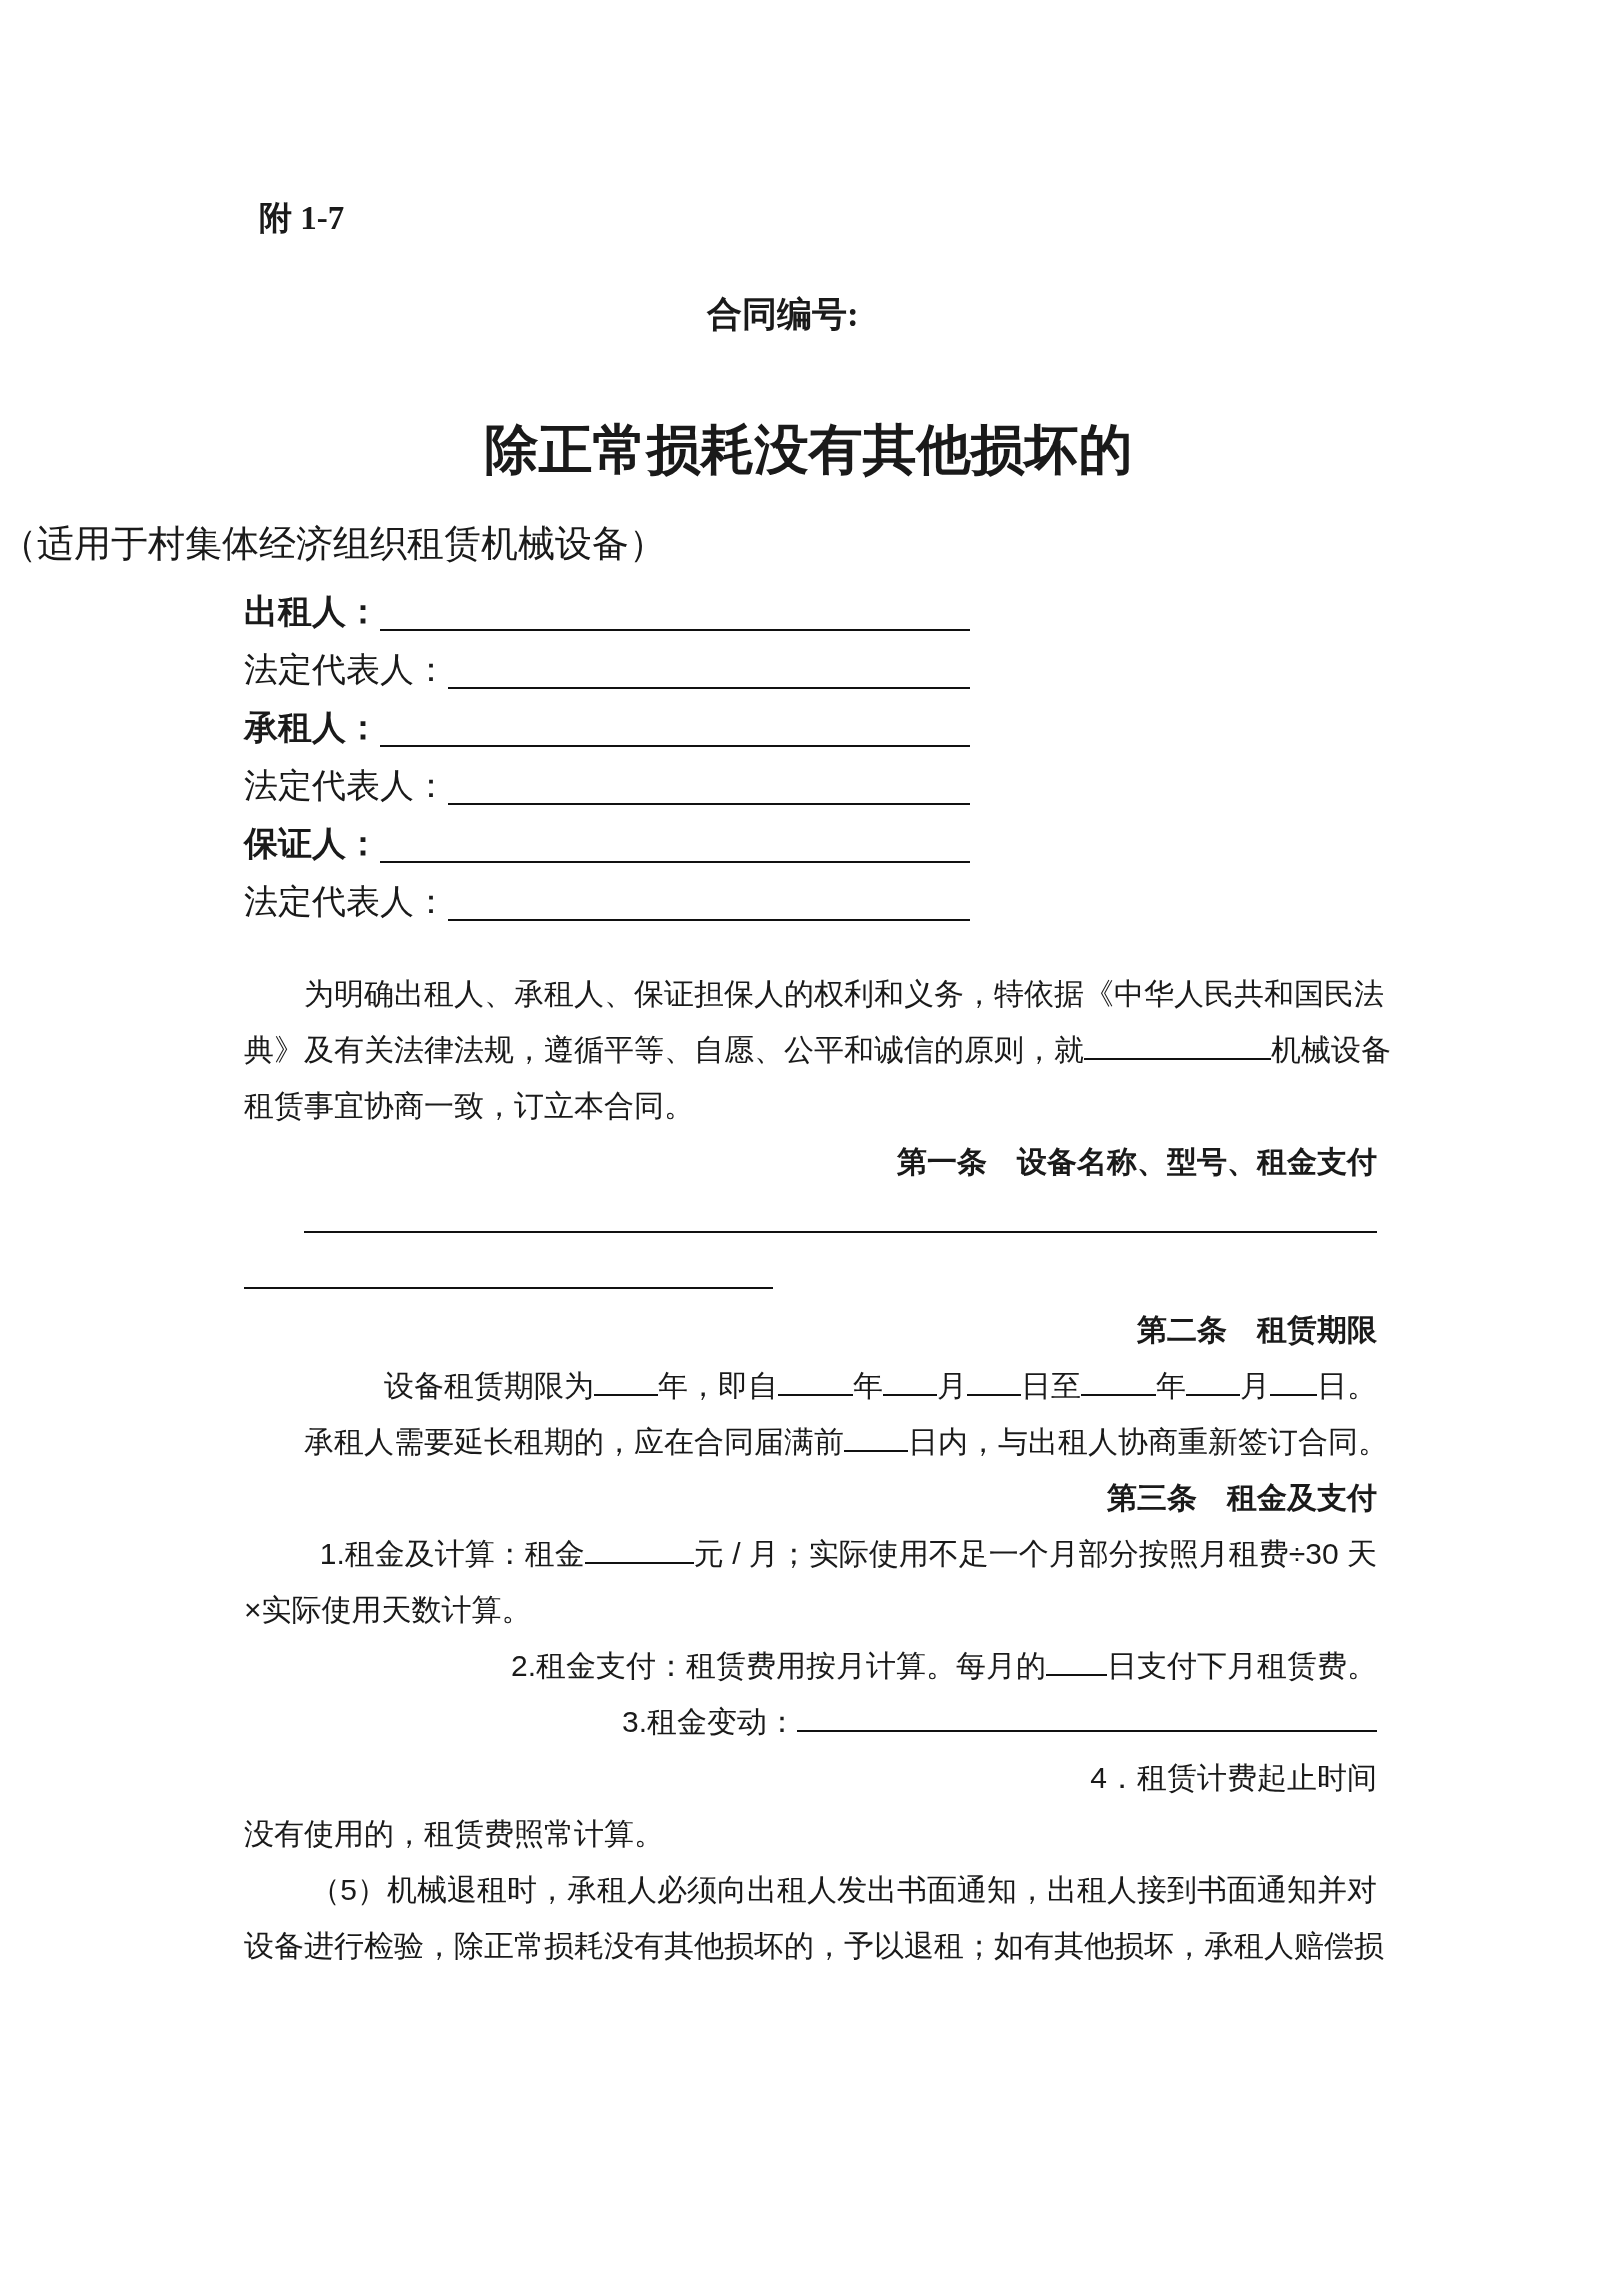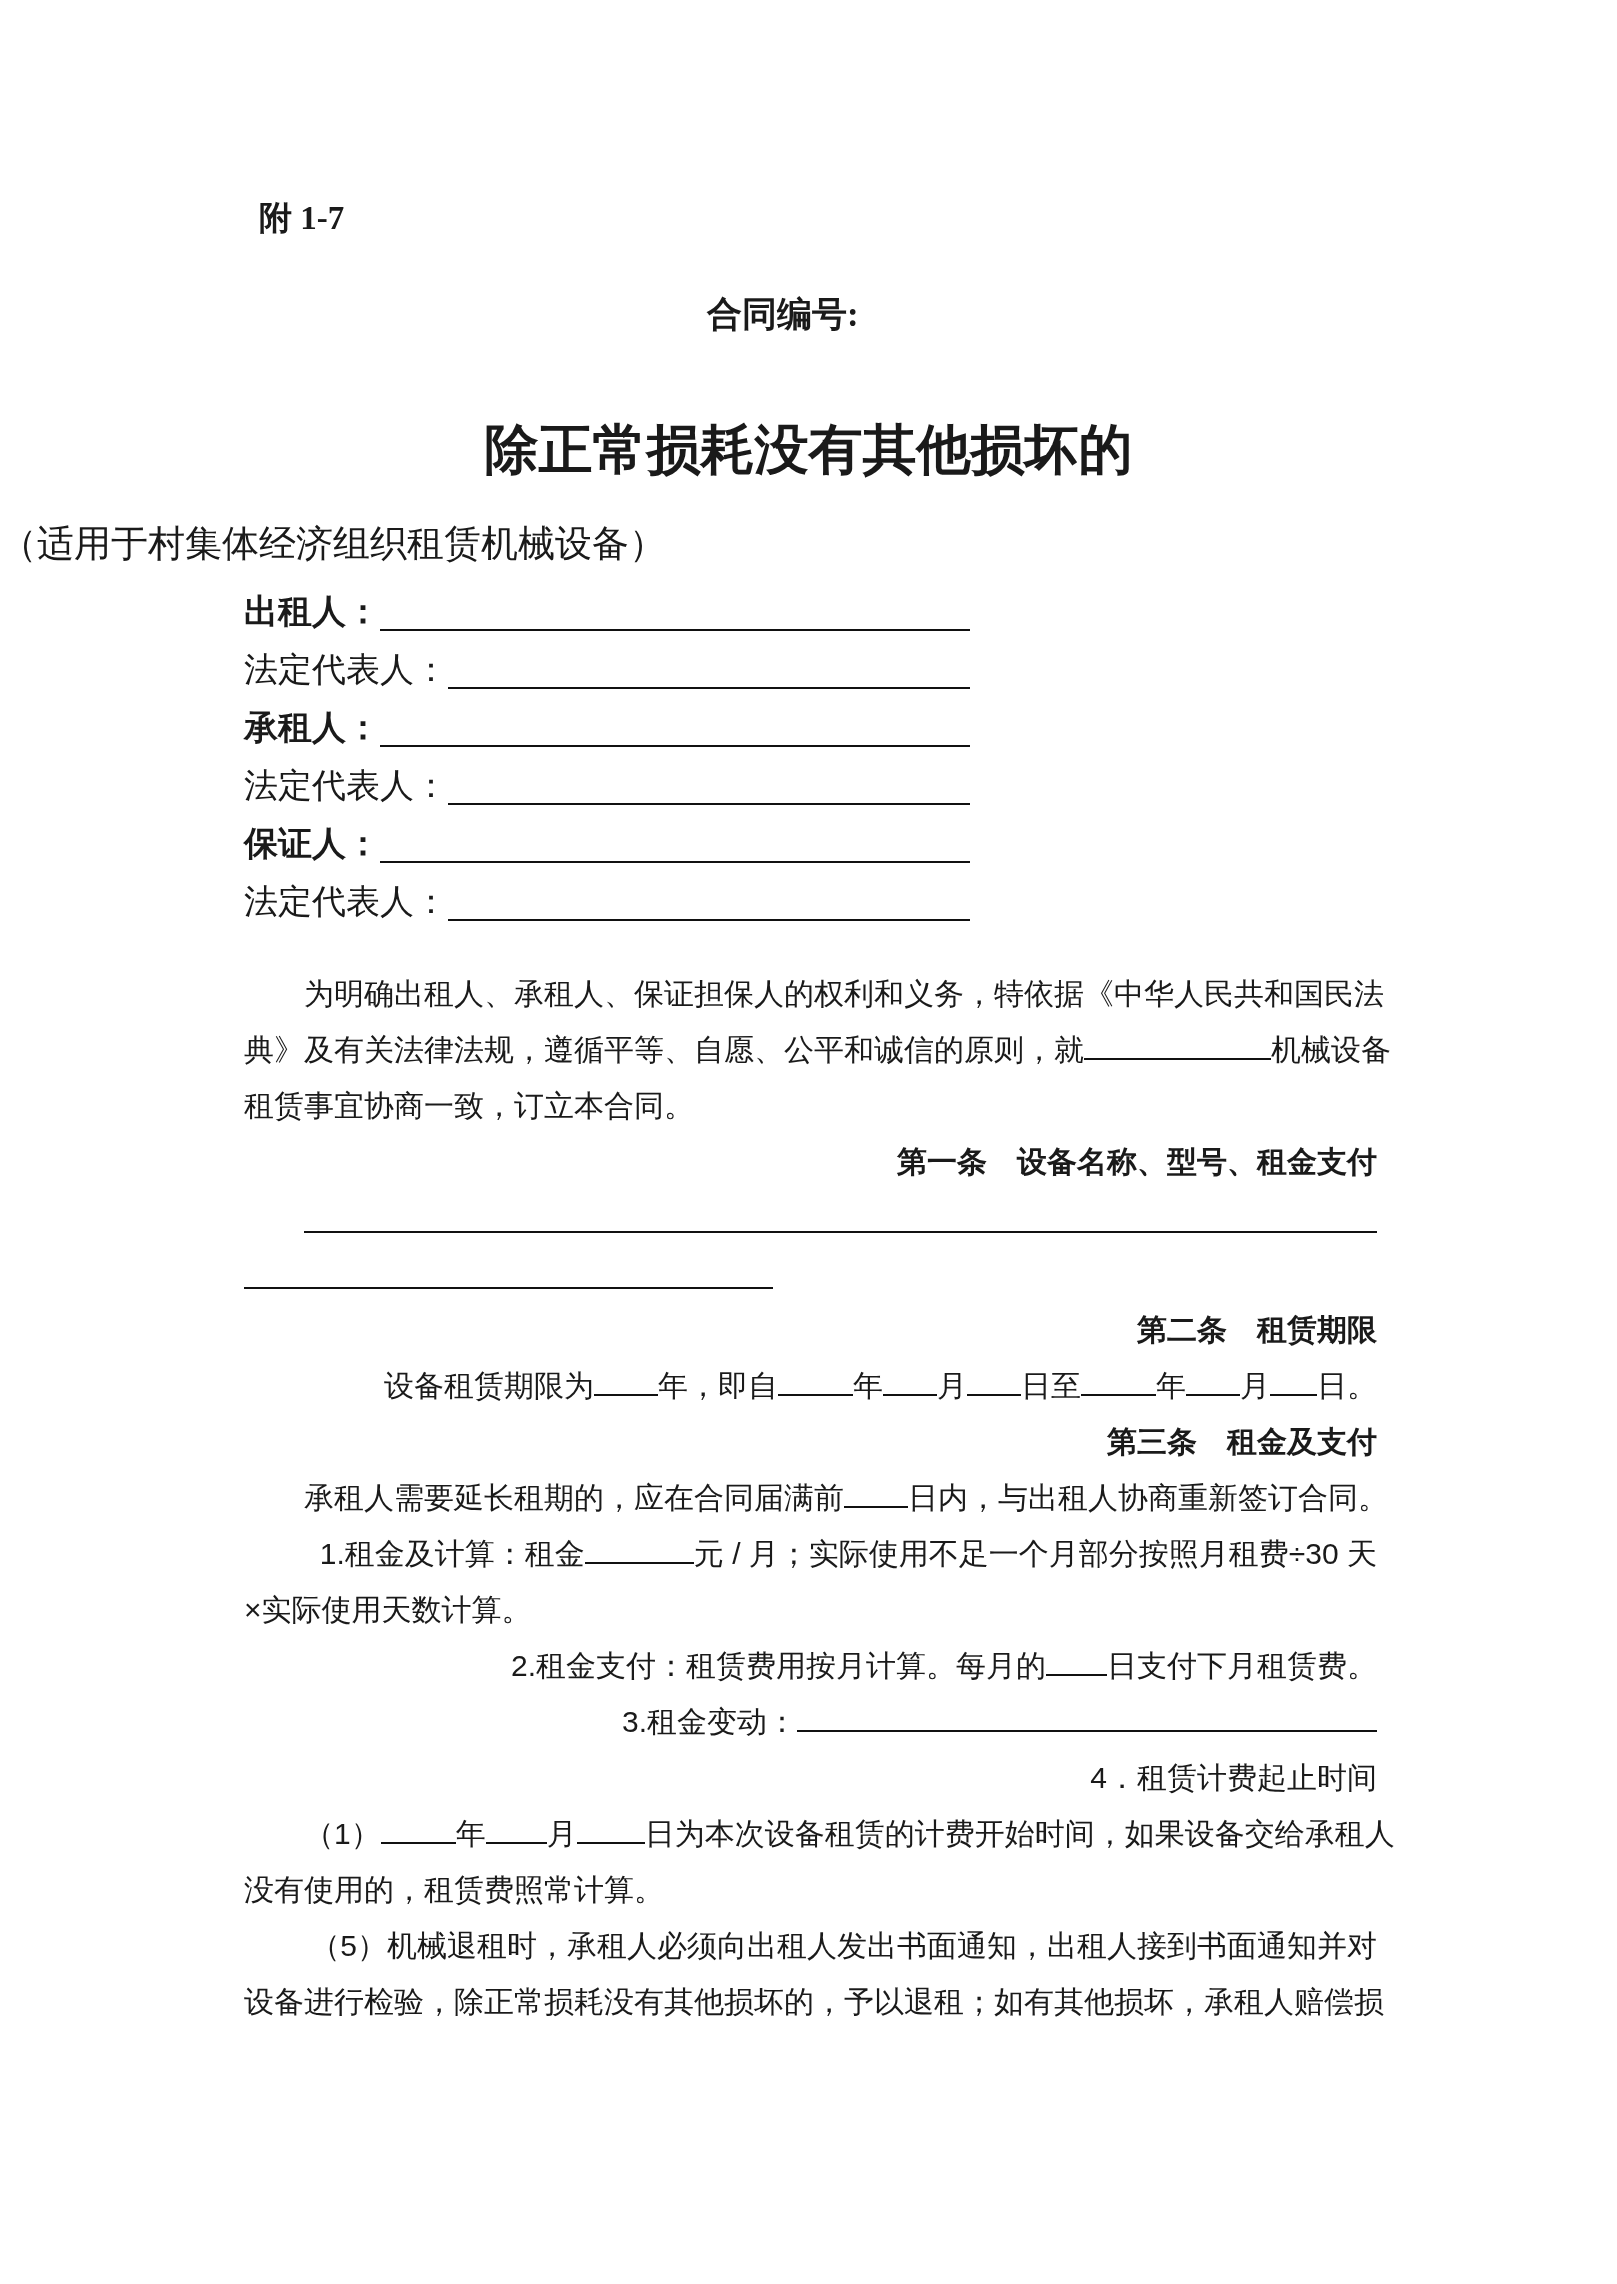--- a/index.html
+++ b/index.html
@@ -113,26 +113,25 @@
       <div class="row"><span>租赁事宜协商一致，订立本合同。</span></div>
       <div class="row indent bold"><span>第一条　设备名称、型号、租金支付</span></div>
       <div class="row">
         <div class="rule" style="margin-left: 60px; width: 1073px;"></div>
       </div>
       <div class="row">
         <div class="rule" style="margin-left: 0px; width: 529px;"></div>
       </div>
       <div class="row indent bold"><span>第二条　租赁期限</span></div>
       <div class="row indent"><span>设备租赁期限为</span><span class="blank" style="width: 64px;"></span><span>年，即自</span><span class="blank" style="width: 75px;"></span><span>年</span><span class="blank" style="width: 54px;"></span><span>月</span><span class="blank" style="width: 54px;"></span><span>日至</span><span class="blank" style="width: 75px;"></span><span>年</span><span class="blank" style="width: 54px;"></span><span>月</span><span class="blank" style="width: 47px;"></span><span>日。</span></div>
+      <div class="row indent"><span>承租人需要延长租期的，应在合同届满前</span><span class="blank" style="width: 64px;"></span><span>日内，与出租人协商重新签订合同。</span></div>
       <div class="row indent bold"><span>第三条　租金及支付</span></div>
-      <div class="row indent"><span>承租人需要延长租期的，应在合同届满前</span><span class="blank" style="width: 64px;"></span><span>日内，与出租人协商重新签订合同。</span></div>
       <div class="row indent"><span>1.租金及计算：租金</span><span class="blank" style="width: 109px;"></span><span>元 / 月；实际使用不足一个月部分按照月租费÷30 天</span></div>
       <div class="row"><span>×实际使用天数计算。</span></div>
       <div class="row indent"><span>2.租金支付：租赁费用按月计算。每月的</span><span class="blank" style="width: 61px;"></span><span>日支付下月租赁费。</span></div>
       <div class="row indent"><span>3.租金变动：</span><span class="blank" style="width: 580px;"></span></div>
       <div class="row indent"><span>4．租赁计费起止时间</span></div>
-      <div class="row indent"><span>（1）</span><span class="blank" style="width: 75px;"></span><span>年</span><span class="blank" style="width: 61px;"></span><span>月</span><span class="blank" style="width: 68px;"></span><span>日为本次设备租赁的计费开始时间，如果设备交给承租人</span></div>
       <div class="row"><span>没有使用的，租赁费照常计算。</span></div>
       <div class="row indent"><span>（5）机械退租时，承租人必须向出租人发出书面通知，出租人接到书面通知并对</span></div>
       <div class="row"><span>设备进行检验，除正常损耗没有其他损坏的，予以退租；如有其他损坏，承租人赔偿损</span></div>
     </div>
 </div>
 
 
 </body></html>

